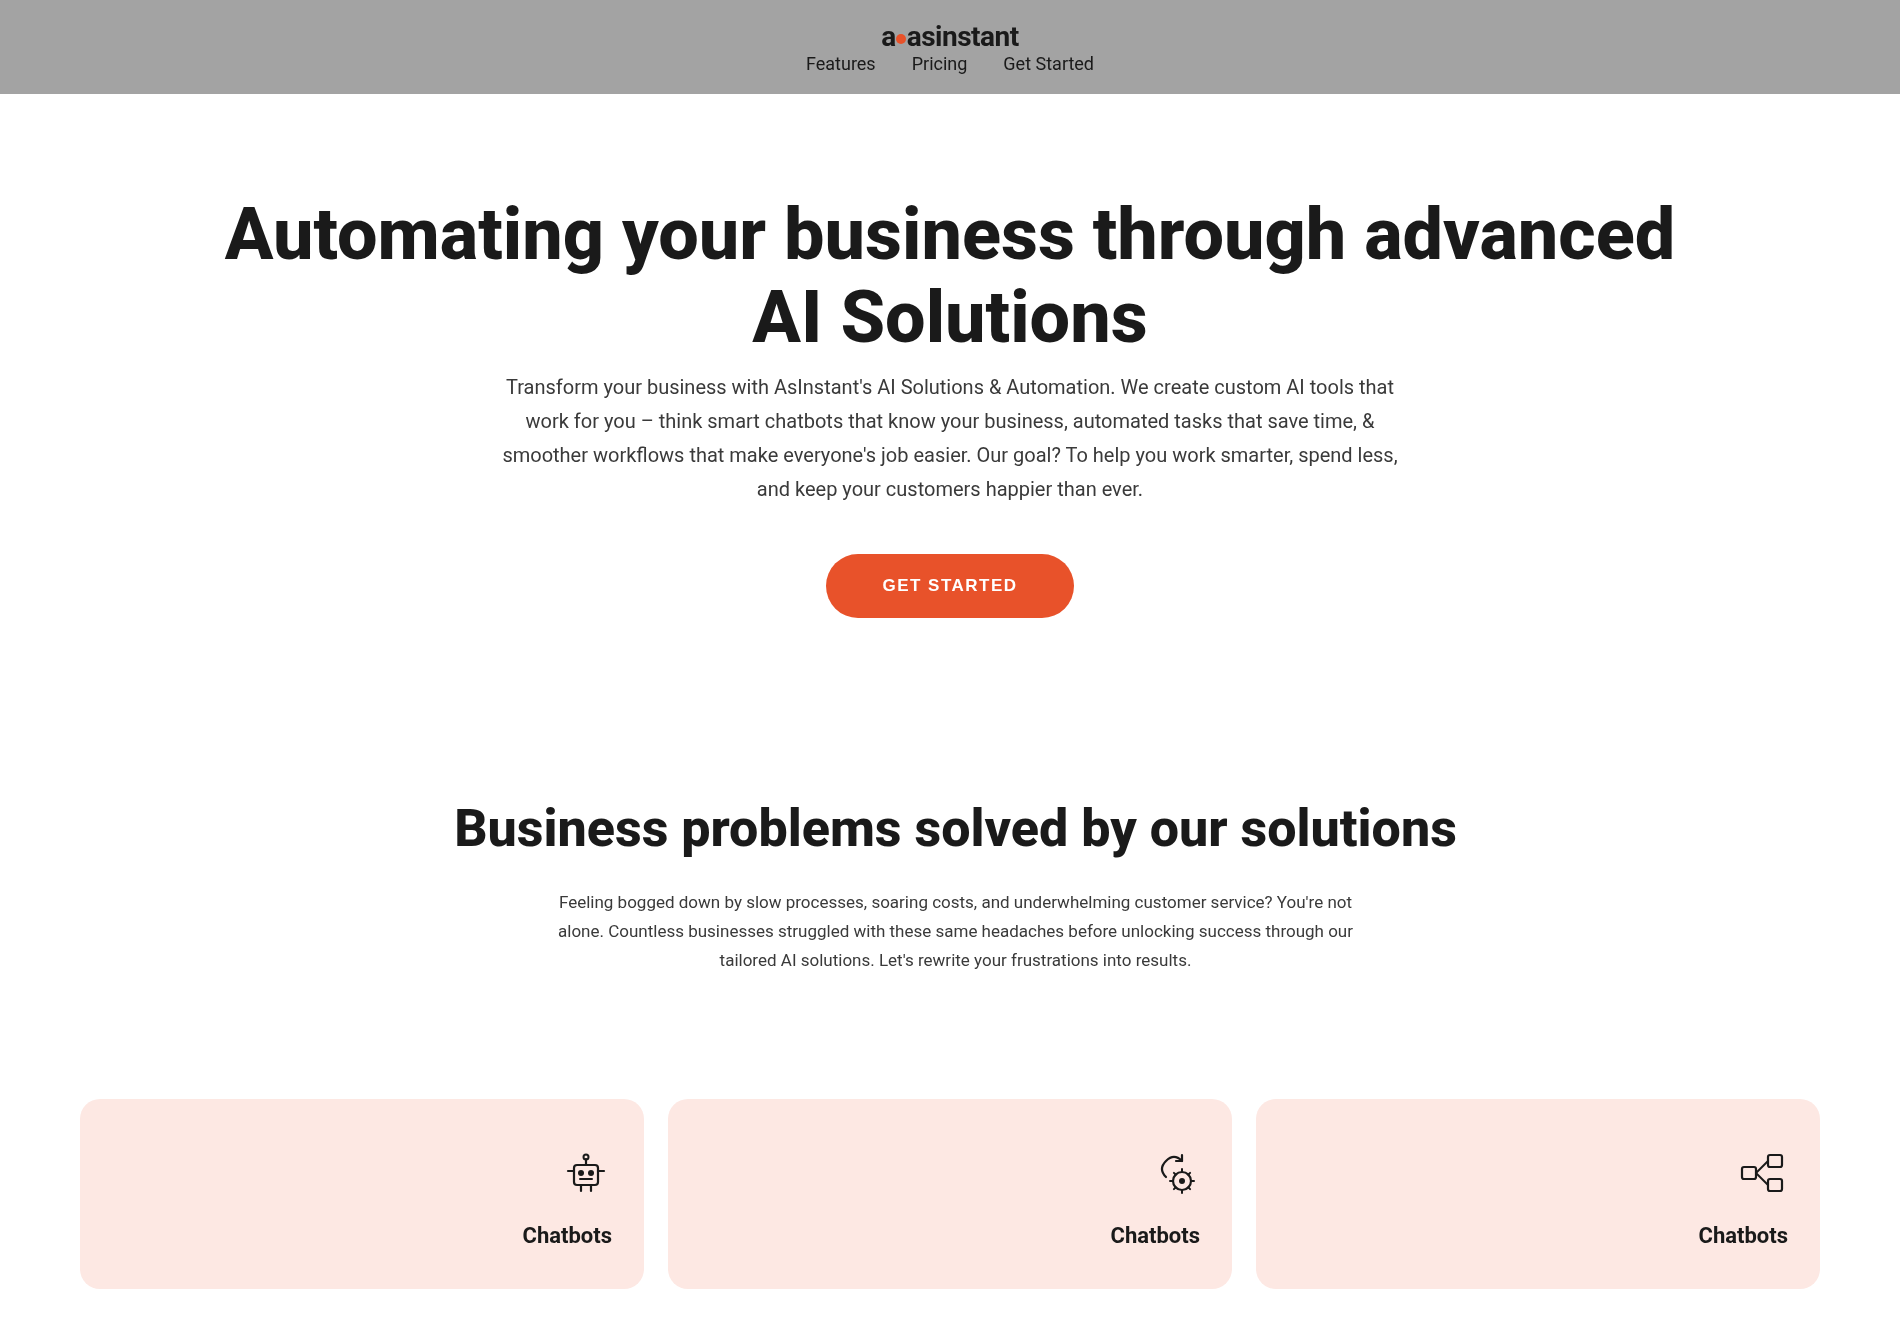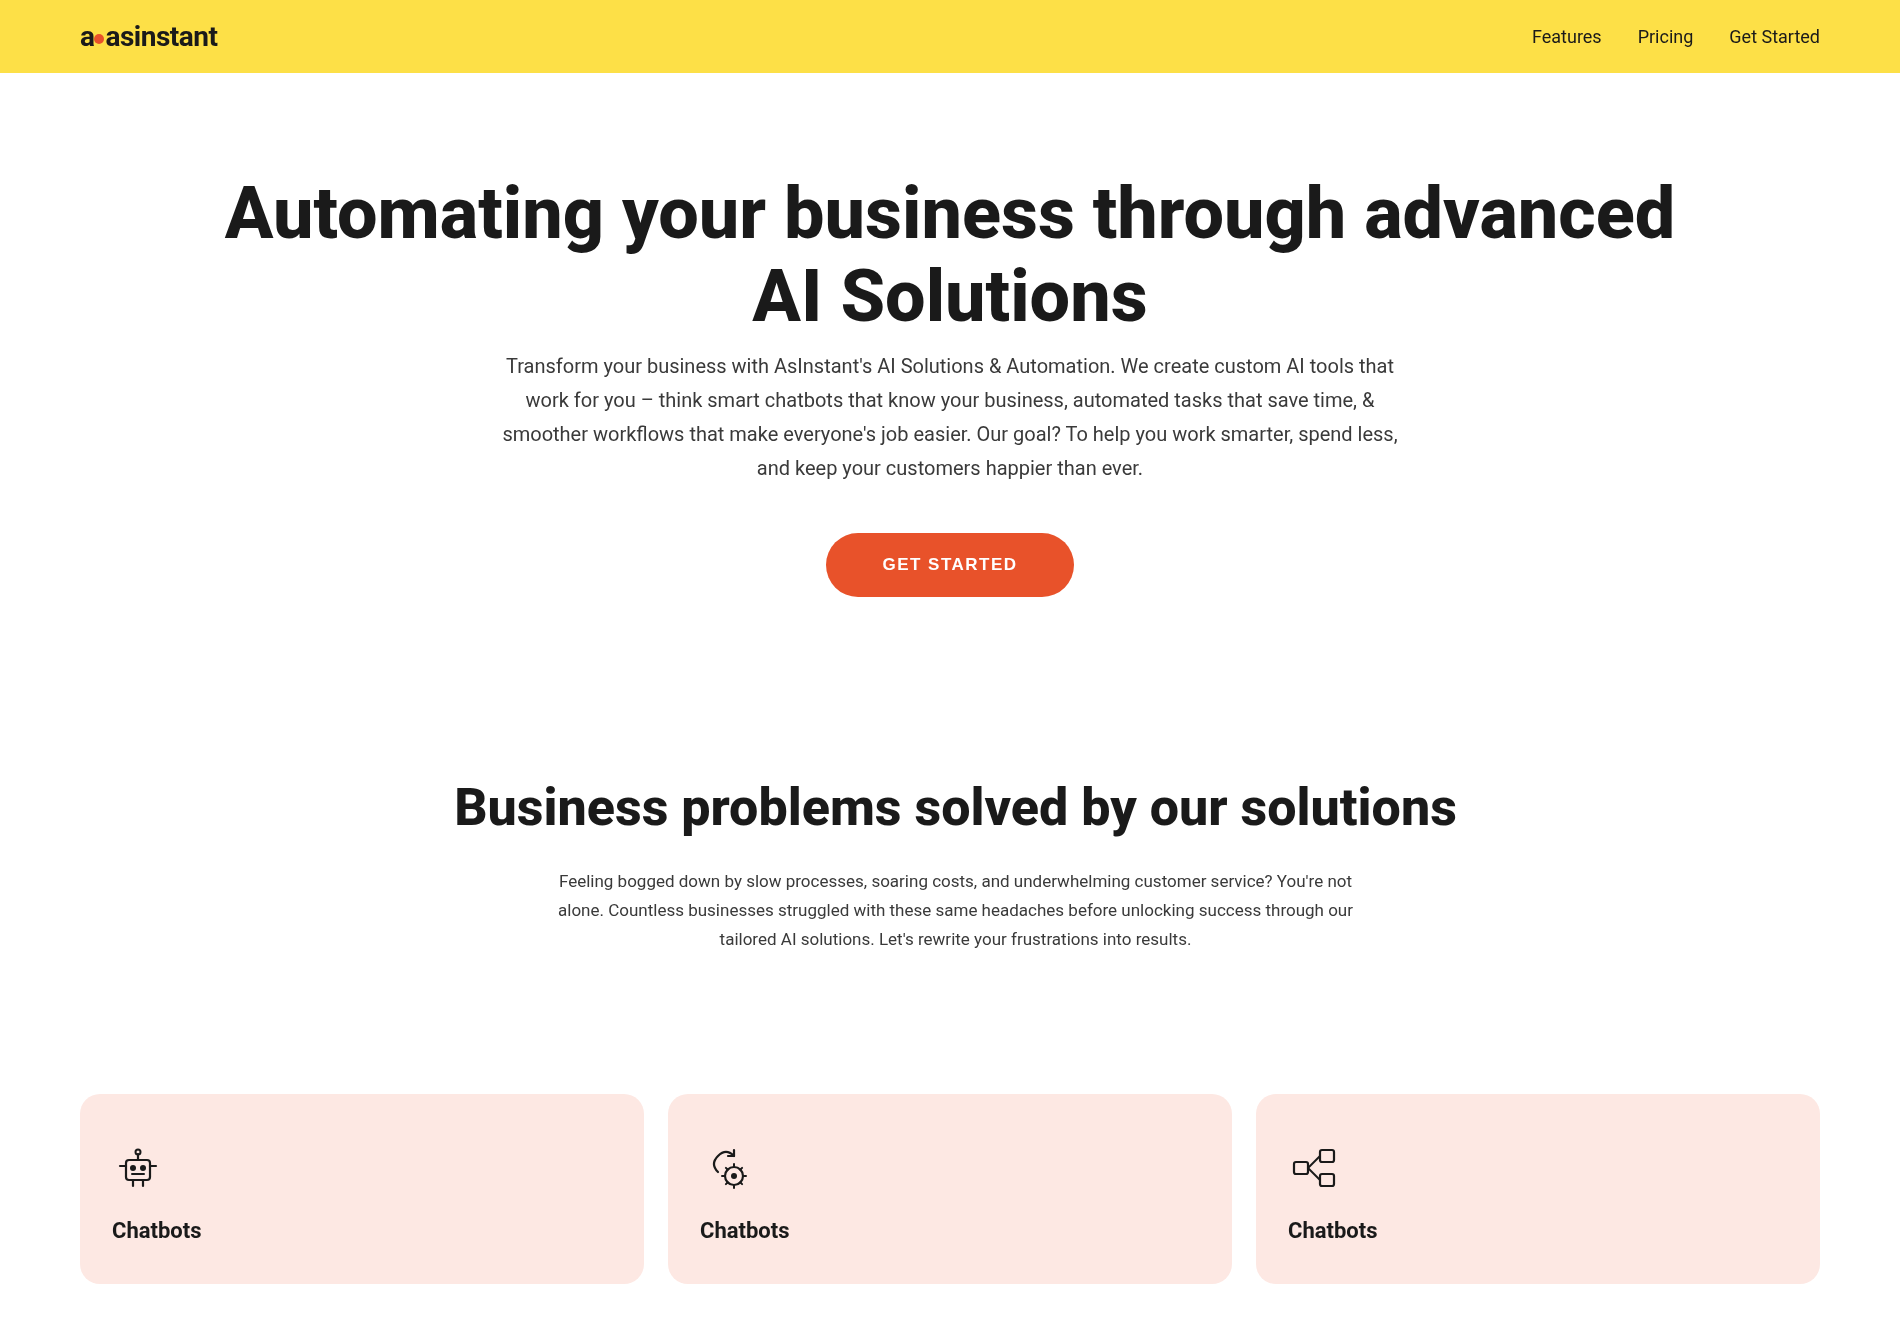--- a/index.html
+++ b/index.html
@@ -15,21 +15,22 @@
       width: 1900px;
       min-height: 1321px;
     }
 
     
     nav {
       display: flex;
       align-items: center;
       justify-content: space-between;
       padding: 20px 80px;
-      background: #fde047;
+      background: #a3a3a3;
+      flex-direction: column;
     }
 
     .logo-wrap {
       display: flex;
       align-items: center;
     }
 
     .logo-text {
       font-size: 28px;
       font-weight: 700;
@@ -99,21 +100,21 @@
       padding: 22px 56px;
       border-radius: 50px;
       border: none;
       cursor: pointer;
       text-transform: uppercase;
     }
 
     
     .solutions-section {
       text-align: center;
-      padding: 100px 200px 80px;
+      padding: 100px 200px 64px;
       margin-left: 11px;
     }
 
     .solutions-title {
       font-size: 52px;
       font-weight: 800;
       line-height: 1.2;
       color: #1a1a1a;
       margin-bottom: 28px;
     }
@@ -137,21 +138,21 @@
     }
 
     .card {
       background: #fde8e3;
       border-radius: 20px;
       flex: 1;
       min-width: 0;
       padding: 48px 32px 36px;
       display: flex;
       flex-direction: column;
-      align-items: flex-start;
+      align-items: flex-end;
       text-align: center;
       min-height: 190px;
     }
 
     .card-icon {
       margin-bottom: 20px;
       color: #1a1a1a;
     }
 
     .card-icon svg {

